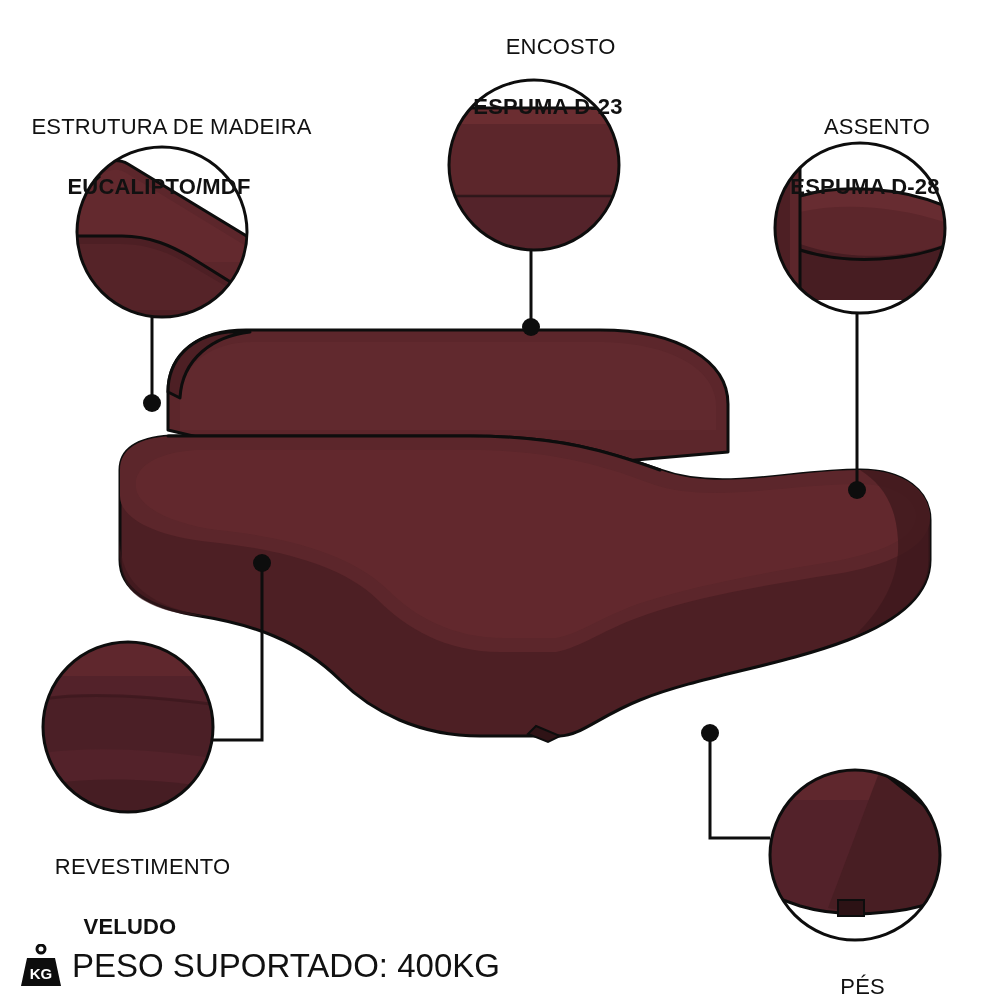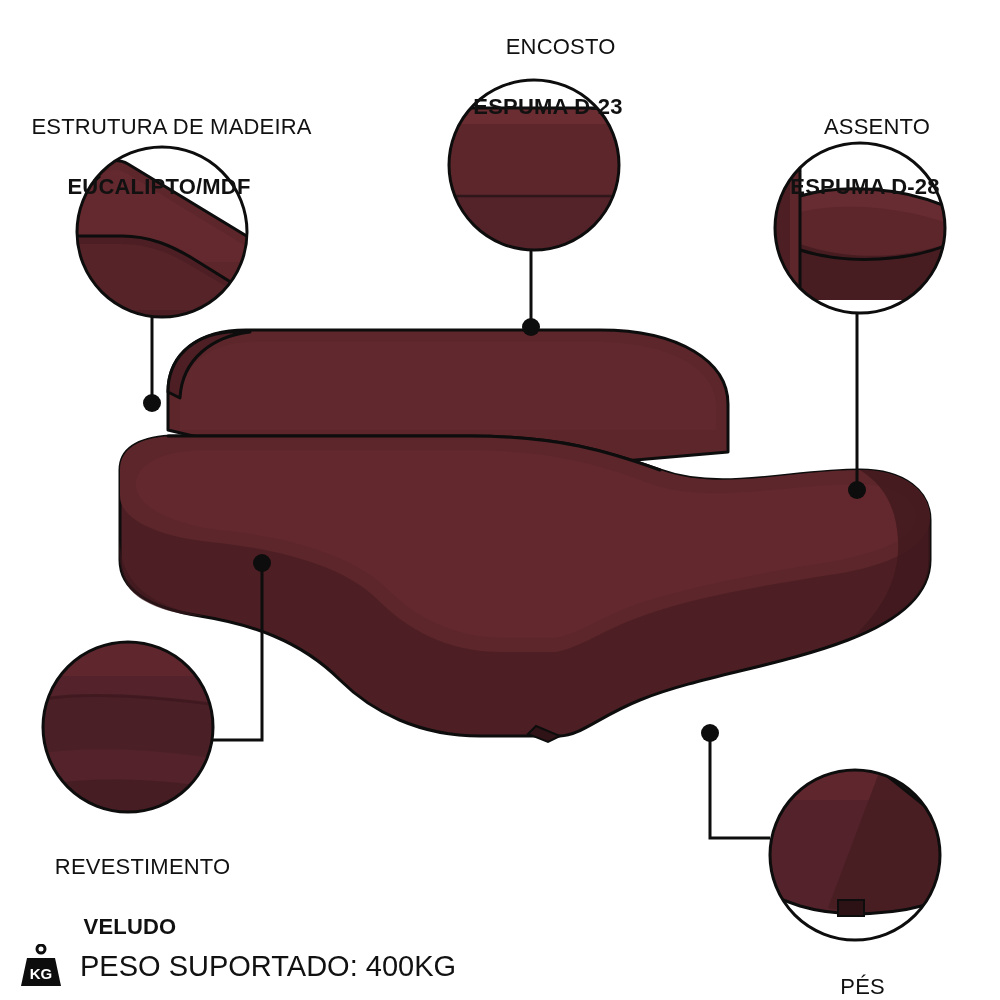--- a/index.html
+++ b/index.html
@@ -46,24 +46,24 @@
   #lbl-revest    { left: -10px; top: 822px; width: 280px; }
   #lbl-pes       { left: 700px; top: 942px; width: 300px; }
 
   
   #weight-row {
     position: absolute;
     left: 18px;
     top: 944px;
     display: flex;
     align-items: center;
-    gap: 16px;
+    gap: 8px;
   }
   #weight-text {
-    font-size: 29px;
+    font-size: 33px;
     line-height: 30px;
     color: #111111;
     white-space: pre;
   }
   .kg-icon { display: block; }
 </style>
 </head>
 <body>
 
 <div class="stage">

